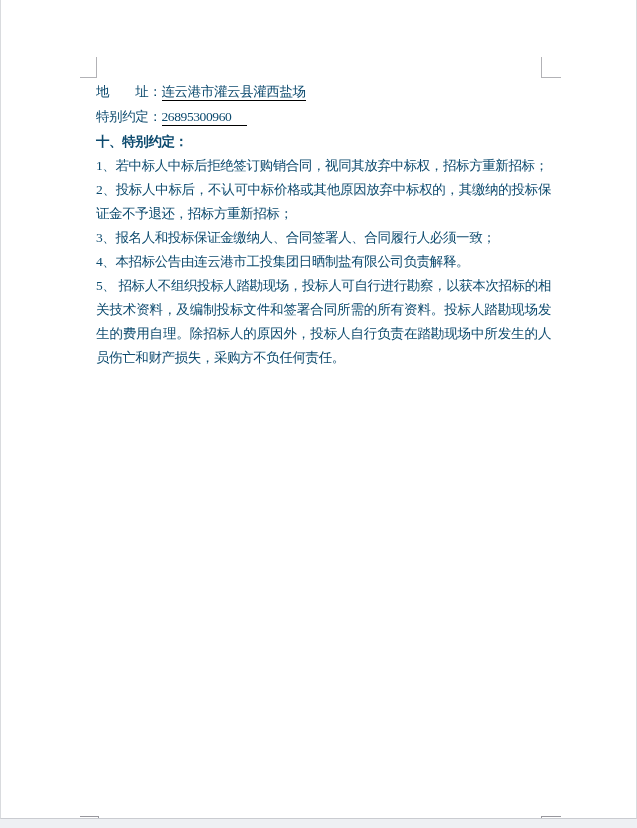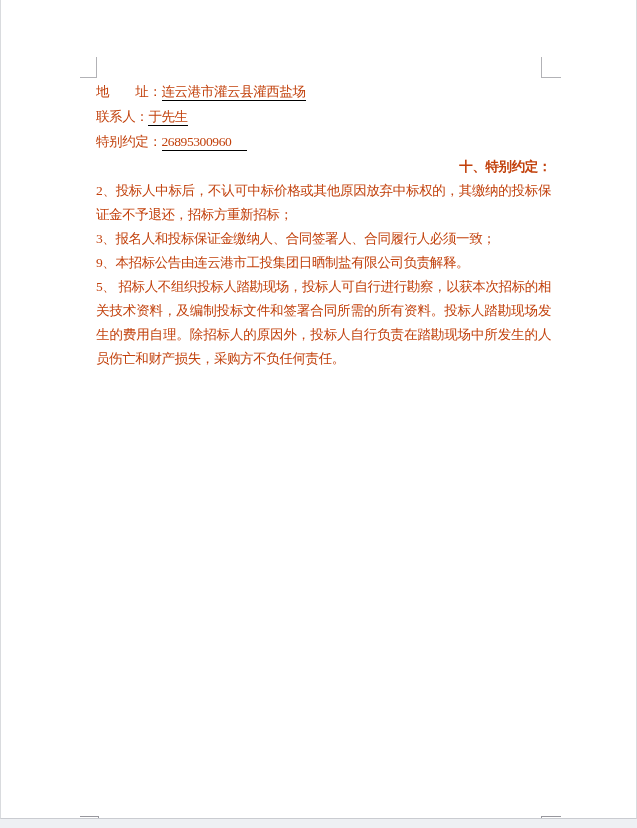--- a/index.html
+++ b/index.html
@@ -14,21 +14,21 @@
     position: relative;
     box-sizing: border-box;
     width: 637px;
     height: 819px;
     background: #ffffff;
     border-left: 1px solid #d9dbde;
     border-right: 1px solid #d9dbde;
     border-bottom: 1px solid #caccd1;
     overflow: hidden;
     font-family: "Liberation Serif", "DejaVu Serif", serif;
-    color: #c2410c;
+    color: #0c4a6e;
     padding-left: 27px;
   }
   
   .mark { position: absolute; }
   .mark-tl { left: 79px;  top: 57px;  width: 16px; height: 20px;
              border-right: 1px solid #b2b2b6; border-bottom: 1px solid #b2b2b6; }
   .mark-tr { left: 540px; top: 57px;  width: 19px; height: 20px;
              border-left: 1px solid #b2b2b6;  border-bottom: 1px solid #b2b2b6; }
   .mark-bl { left: 79px;  top: 816px; width: 18px; height: 10px;
              border-right: 1px solid #97979d; border-top: 1px solid #97979d; }
@@ -39,45 +39,45 @@
     position: absolute;
     left: 95px;
     top: 79px;
     width: 455px;
     font-size: 13.5px;
     letter-spacing: -0.4px;
   }
   .content p { margin: 0; padding: 0; }
   .contact-line { margin-left: 27px; line-height: 25px; white-space: pre; }
   .u { border-bottom: 1px solid #000; padding-bottom: 1px; white-space: pre; }
-  .heading { font-weight: bold; line-height: 25px; text-align: right; }
+  .heading { font-weight: bold; line-height: 25px; }
   .clause { line-height: 24px; text-align: justify; }
   .signature { text-align: center; font-weight: bold; line-height: 25px; margin-top: 32px !important; }
   .date { text-align: center; line-height: 25px; margin-top: 29px !important; }
 </style>
 </head>
 <body>
 
 <div class="page">
 
   <div class="mark mark-tl"></div>
   <div class="mark mark-tr"></div>
   <div class="mark mark-bl"></div>
   <div class="mark mark-br"></div>
 
   <div class="content">
 
     <p class="contact-line"><span>地　　址：</span><span class="u">连云港市灌云县灌西盐场</span></p>
 
-    <p class="contact-line"><span>联系人：</span><span class="u">于先生</span></p>
 
     <p class="contact-line"><span>特别约定：</span><span class="u">26895300960　 </span></p>
 
     <p class="heading">十、特别约定：</p>
 
+    <p class="clause">1、若中标人中标后拒绝签订购销合同，视同其放弃中标权，招标方重新招标；</p>
     <p class="clause">2、投标人中标后，不认可中标价格或其他原因放弃中标权的，其缴纳的投标保证金不予退还，招标方重新招标；</p>
     <p class="clause">3、报名人和投标保证金缴纳人、合同签署人、合同履行人必须一致；</p>
-    <p class="clause">9、本招标公告由连云港市工投集团日晒制盐有限公司负责解释。</p>
+    <p class="clause">4、本招标公告由连云港市工投集团日晒制盐有限公司负责解释。</p>
     <p class="clause">5、 招标人不组织投标人踏勘现场，投标人可自行进行勘察，以获本次招标的相关技术资料，及编制投标文件和签署合同所需的所有资料。投标人踏勘现场发生的费用自理。除招标人的原因外，投标人自行负责在踏勘现场中所发生的人员伤亡和财产损失，采购方不负任何责任。</p>
 
 
   </div>
 </div>
 
 </body></html>

